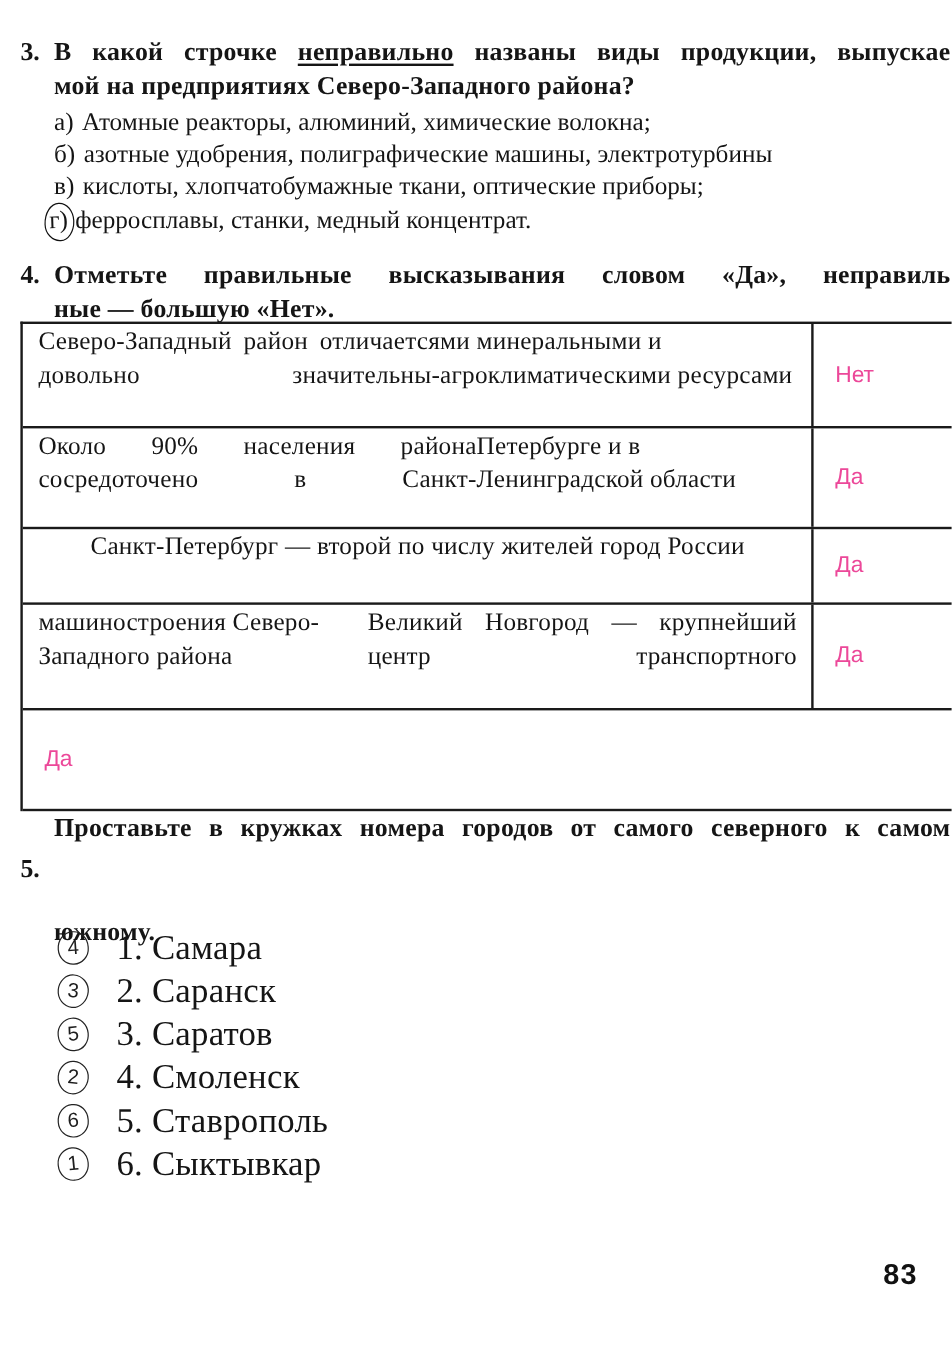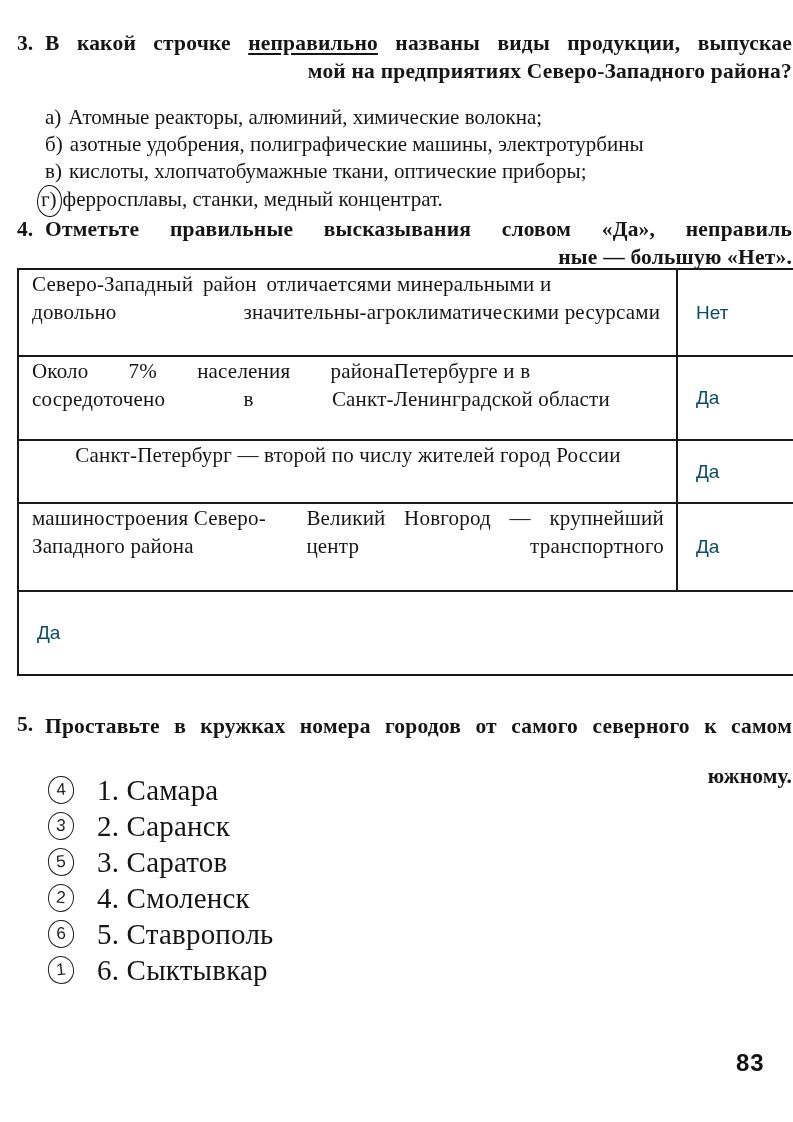--- a/index.html
+++ b/index.html
@@ -9,28 +9,27 @@
     font-family:"Liberation Serif", serif;
   }
   .qnum{
     position:absolute;left:17px;width:26px;
     font-weight:bold;font-size:21.5px;line-height:28px;
   }
   .qline{
     position:absolute;left:45px;width:747px;
     font-weight:bold;font-size:21.5px;line-height:28px;
     letter-spacing:.2px;
-    text-align:right;
   }
   .jl{text-align:justify;text-align-last:justify;}
   .u{text-decoration:underline;text-decoration-thickness:2px;text-underline-offset:3px;}
   
   .option{
     position:absolute;left:45px;width:748px;height:27px;
-    font-size:21px;line-height:27px;white-space:nowrap;margin-top:16px;
+    font-size:21px;line-height:27px;white-space:nowrap;
   }
   .marker{display:inline-block;margin-right:7px;}
   .marker.circled{
     border:1.6px solid #111;border-radius:50% 50% 48% 52% / 55% 48% 52% 45%;
     padding:0px 4px 3px 3px;margin-left:-8px;margin-right:1px;
     transform:rotate(-2deg);
   }
   
   .qtable{
     position:absolute;left:17px;top:268px;width:776px;
@@ -39,21 +38,21 @@
   .trow{display:flex;border-bottom:2px solid #1a1a1a;}
   .tcell-statement{
     width:659px;border-right:2px solid #1a1a1a;box-sizing:border-box;
     padding:0 12px 0 13px;display:flex;flex-direction:row;justify-content:center;
   }
   .tline{font-size:21px;line-height:28px;letter-spacing:.2px;}
   .tcell-answer{
     flex:1;display:flex;align-items:center;justify-content:flex-start;
     padding-left:18px;box-sizing:border-box;
   }
-  .ans{font-family:"Liberation Sans", sans-serif;font-size:19px;color:#0c4a6e;}
+  .ans{font-family:"Liberation Sans", sans-serif;font-size:19px;color:#ec4899;}
   
   .city-item{
     position:absolute;left:48px;height:32px;
     display:flex;align-items:center;
   }
   .circle{
     display:flex;align-items:center;justify-content:center;
     width:26px;height:28px;box-sizing:border-box;
     border:1.6px solid #232323;
     font-family:"Liberation Sans", sans-serif;font-size:17px;color:#1d1d1d;
@@ -91,21 +90,21 @@
       <div class="tcell-statement">
         <div class="tline jl">Северо-Западный район отличается довольно значительны-</div>
         <div class="tline">ми минеральными и агроклиматическими ресурсами</div>
       </div>
       <div class="tcell-answer">
           <span class="ans">Нет</span>
         </div>
     </div>
     <div class="trow" style="height:82px">
       <div class="tcell-statement">
-        <div class="tline jl">Около 7% населения района сосредоточено в Санкт-</div>
+        <div class="tline jl">Около 90% населения района сосредоточено в Санкт-</div>
         <div class="tline">Петербурге и в Ленинградской области</div>
       </div>
       <div class="tcell-answer">
           <span class="ans">Да</span>
         </div>
     </div>
     <div class="trow" style="height:61px">
       <div class="tcell-statement">
         <div class="tline">Санкт-Петербург — второй по числу жителей город России</div>
       </div>
@@ -123,21 +122,21 @@
         </div>
     </div>
     <div class="trow" style="height:82px">
       <div class="tcell-answer">
           <span class="ans">Да</span>
         </div>
     </div>
   </div>
 
   <div class="qnum" style="top:710px">5.</div>
-  <div class="qline jl" style="top:712px">Проставьте в кружках номера городов от самого северного к самом</div>
+  <div class="qline jl" style="top:676px">Проставьте в кружках номера городов от самого северного к самом</div>
   <div class="qline" style="top:762px">южному.</div>
 
   <div class="city-item" style="top:774px">
     <span class="circle c-r1">4</span>
     <span class="city-label">1. Самара</span>
   </div>
   <div class="city-item" style="top:810px">
     <span class="circle c-r2">3</span>
     <span class="city-label">2. Саранск</span>
   </div>

